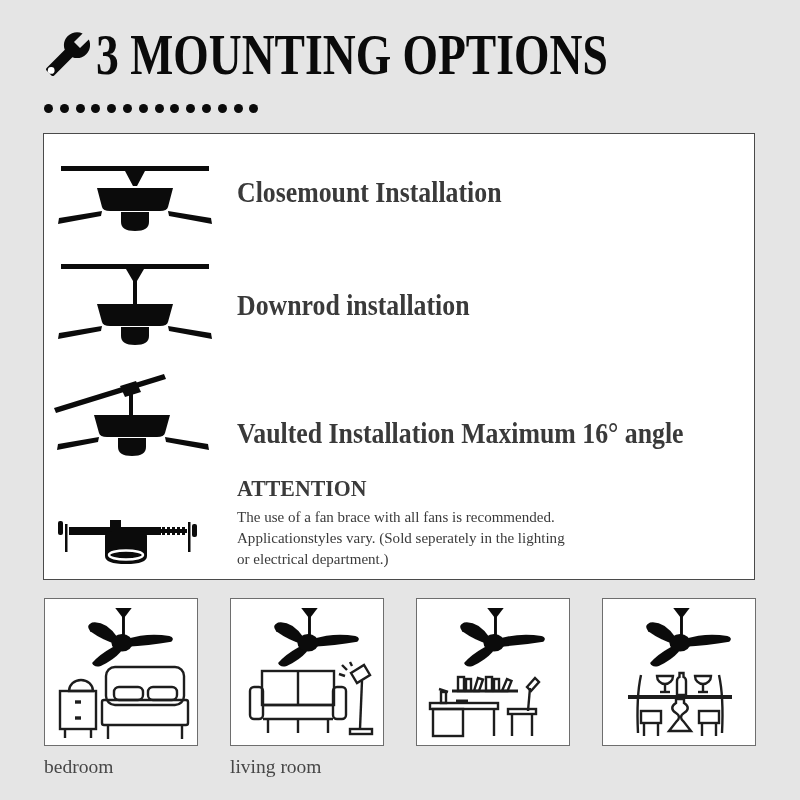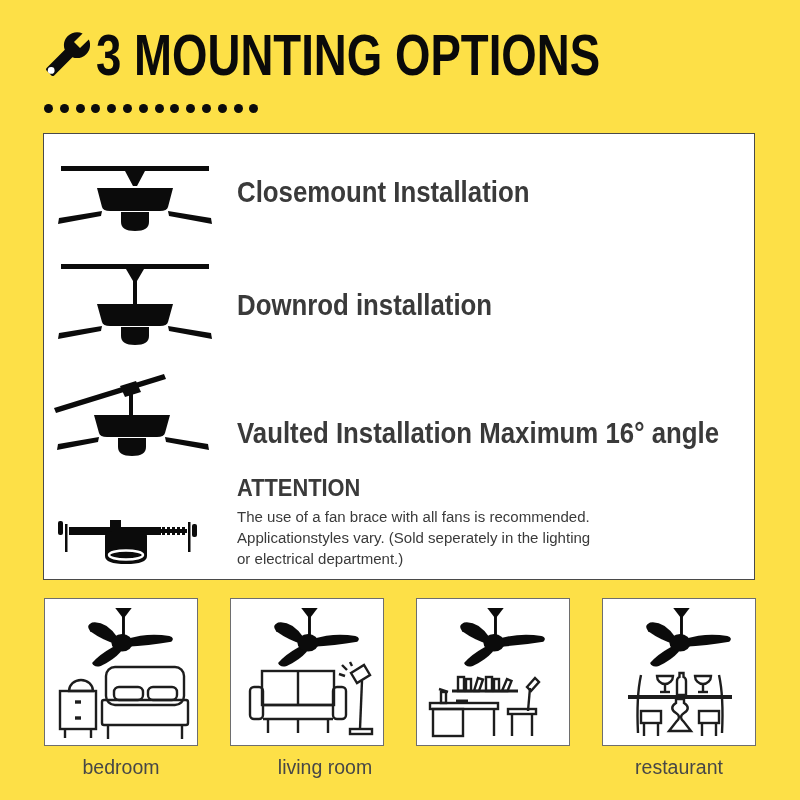--- a/index.html
+++ b/index.html
@@ -1,36 +1,36 @@
 <!DOCTYPE html>
 <html><head>
 <meta charset="utf-8">
 <style>
   html,body{margin:0;padding:0;background:#fff;}
-  #page{position:relative;width:800px;height:800px;background:#fde047;overflow:hidden;
-        font-family:Liberation Sans, sans-serif;color:#3a3a3a;}
+  #page{position:relative;width:800px;height:800px;background:#e5e5e5;overflow:hidden;
+        font-family:Liberation Serif, serif;color:#3a3a3a;}
   .abs{position:absolute;}
   
   #title{left:96px;top:22px;font-size:57px;font-weight:bold;color:#0a0a0a;
          white-space:nowrap;transform:scaleX(.8);transform-origin:left top;letter-spacing:0;}
   #wrench{left:44px;top:30px;width:48px;height:48px;}
   #dots{left:44px;top:99px;height:10px;white-space:nowrap;}
   .dot{display:inline-block;width:9px;height:9px;border-radius:50%;background:#0b0b0b;margin-right:6.8px;}
   
   #panel{left:43px;top:133px;width:712px;height:447px;border:1.6px solid #4a4a4a;background:#fff;box-sizing:border-box;}
   .opt-label{font-size:30px;font-weight:bold;color:#3a3a3a;white-space:nowrap;
              transform:scaleX(.86);transform-origin:left top;line-height:1;}
   #att-head{left:237px;top:477px;font-size:23px;font-weight:bold;color:#3a3a3a;
             transform:scaleX(.95);transform-origin:left top;line-height:1;}
   .att-line{left:237px;font-size:15.5px;color:#3a3a3a;white-space:nowrap;line-height:1;
             transform:scaleX(.97);transform-origin:left top;}
   
   .room-box{position:absolute;top:598px;width:154px;height:148px;border:1.2px solid #6e6e6e;
             background:#fff;box-sizing:border-box;}
-  .room-label{position:absolute;top:756px;width:154px;text-align:center;font-size:19.5px;color:#474747;
+  .room-label{position:absolute;top:756px;width:154px;font-size:19.5px;color:#474747;
               white-space:nowrap;}
   svg{display:block;}
   .ink{fill:#0b0b0b;}
   .line-art{stroke:#1d1d1d;stroke-width:2.4;fill:none;stroke-miterlimit:4;}
 </style>
 </head>
 <body>
 
 <div id="page">
 
@@ -160,21 +160,21 @@
           <line x1="90" y1="58" x2="90" y2="72"></line>
         <line x1="124" y1="20" x2="122" y2="68"></line>
         <rect x="112" y="68" width="22" height="5"></rect>
         <path d="M113,12 l13,-8 6,10 -13,8 z"></path>
         <line x1="109" y1="9" x2="104" y2="4"></line>
           <line x1="107" y1="15" x2="101" y2="13"></line>
           <line x1="114" y1="5" x2="112" y2="1"></line>
       </g>
     </svg>
   </div>
-  <div class="room-label" style="left:248px">living room</div>
+  <div class="room-label" style="left:230px">living room</div>
 
   <div class="room-box" style="left:416px">
     <svg style="position:absolute;left:20px;top:8px" width="116" height="60" viewBox="0 0 120 62">
       <g class="ink">
         <path d="M52,1 h17 l-8.5,11 z"></path>
           <rect x="59" y="8" width="3" height="24"></rect>
         <path d="M64,33 Q86,26 108,30 Q114,32 110,36 Q86,40 64,41 Z"></path>
         <path d="M54,31 Q42,14 28,16 Q21,19 26,25 Q40,35 55,39 Z"></path>
         <path d="M50,41 Q34,50 28,58 Q30,63 37,61 Q50,55 58,46 Z"></path>
         <ellipse cx="59" cy="37" rx="11" ry="9"></ellipse>
@@ -230,15 +230,14 @@
         <rect x="31" y="50" width="20" height="12"></rect>
         <line x1="34" y1="62" x2="34" y2="75"></line>
           <line x1="48" y1="62" x2="48" y2="75"></line>
         <path d="M109,14 C113,32 113,52 112,72"></path>
         <rect x="89" y="50" width="20" height="12"></rect>
         <line x1="92" y1="62" x2="92" y2="75"></line>
           <line x1="106" y1="62" x2="106" y2="75"></line>
       </g>
     </svg>
   </div>
-  <div class="room-label" style="left:602px">restaurant</div>
 
 </div>
 
 </body></html>

